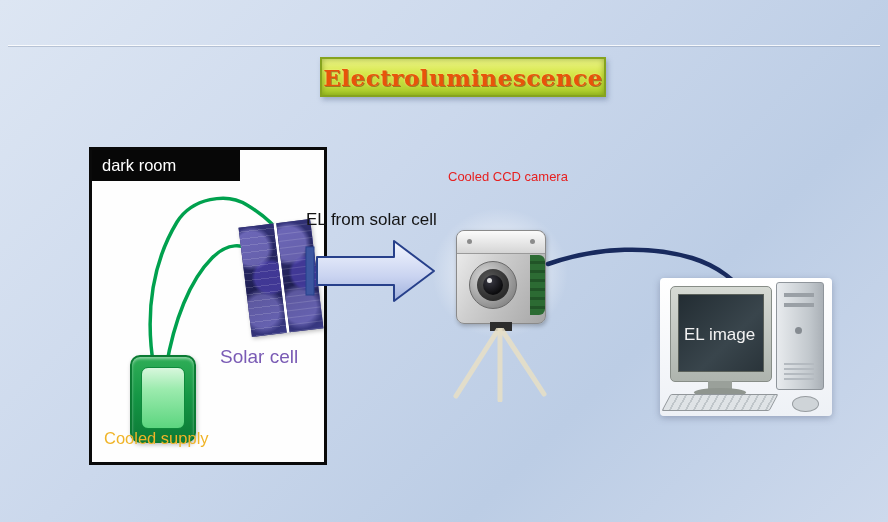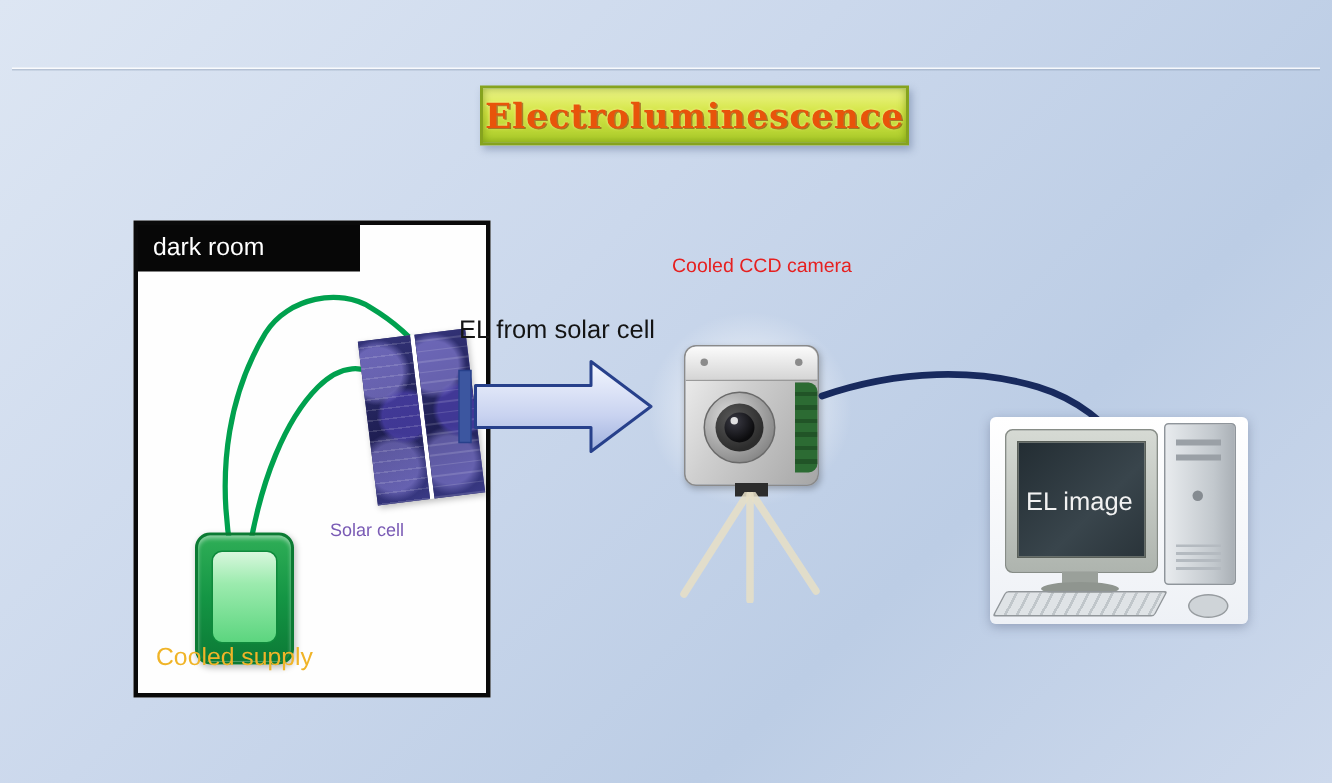--- a/index.html
+++ b/index.html
@@ -27,21 +27,21 @@
   .solar-cell{left:153px;top:73px;width:72px;height:110px;transform:rotate(-7deg);
     display:flex;gap:3px;background:#fff;box-shadow:1px 2px 4px rgba(0,0,0,0.25);}
   .solar-panel{flex:1;
     background-image:
       repeating-linear-gradient(0deg,rgba(255,255,255,0.14) 0 1px,transparent 1px 7px),
       radial-gradient(circle at 30% 20%,rgba(155,145,235,0.55) 0 18%,transparent 24%),
       radial-gradient(circle at 72% 48%,rgba(70,60,160,0.85) 0 24%,transparent 30%),
       radial-gradient(circle at 40% 78%,rgba(165,155,245,0.45) 0 18%,transparent 26%),
       linear-gradient(160deg,#34347a 0%,#1e1e52 55%,#3a3a86 100%);
     background-color:#2a2a66;}
-  .solar-label{left:128px;top:196px;font-size:12px;color:#7a5bb5;text-align:center;}
+  .solar-label{left:128px;top:196px;font-size:19px;color:#7a5bb5;text-align:center;}
   
   .power-supply{left:38px;top:205px;width:62px;height:84px;border-radius:10px;
     background:linear-gradient(180deg,#2fae57 0%,#149544 50%,#0c7a36 100%);
     border:2px solid #0b7a33;box-shadow:inset 0 2px 3px rgba(255,255,255,0.45),1px 2px 4px rgba(0,0,0,0.25);}
   .power-screen{position:absolute;left:9px;top:10px;right:9px;bottom:12px;border-radius:7px;
     background:linear-gradient(180deg,#d8f7dd 0%,#9cebae 35%,#5cd57f 100%);border:1px solid #0e8a3c;}
   .power-label{left:12px;top:279px;font-size:16.5px;color:#f0b428;}
   
   .wires{left:0;top:0;width:232px;height:312px;}
   

